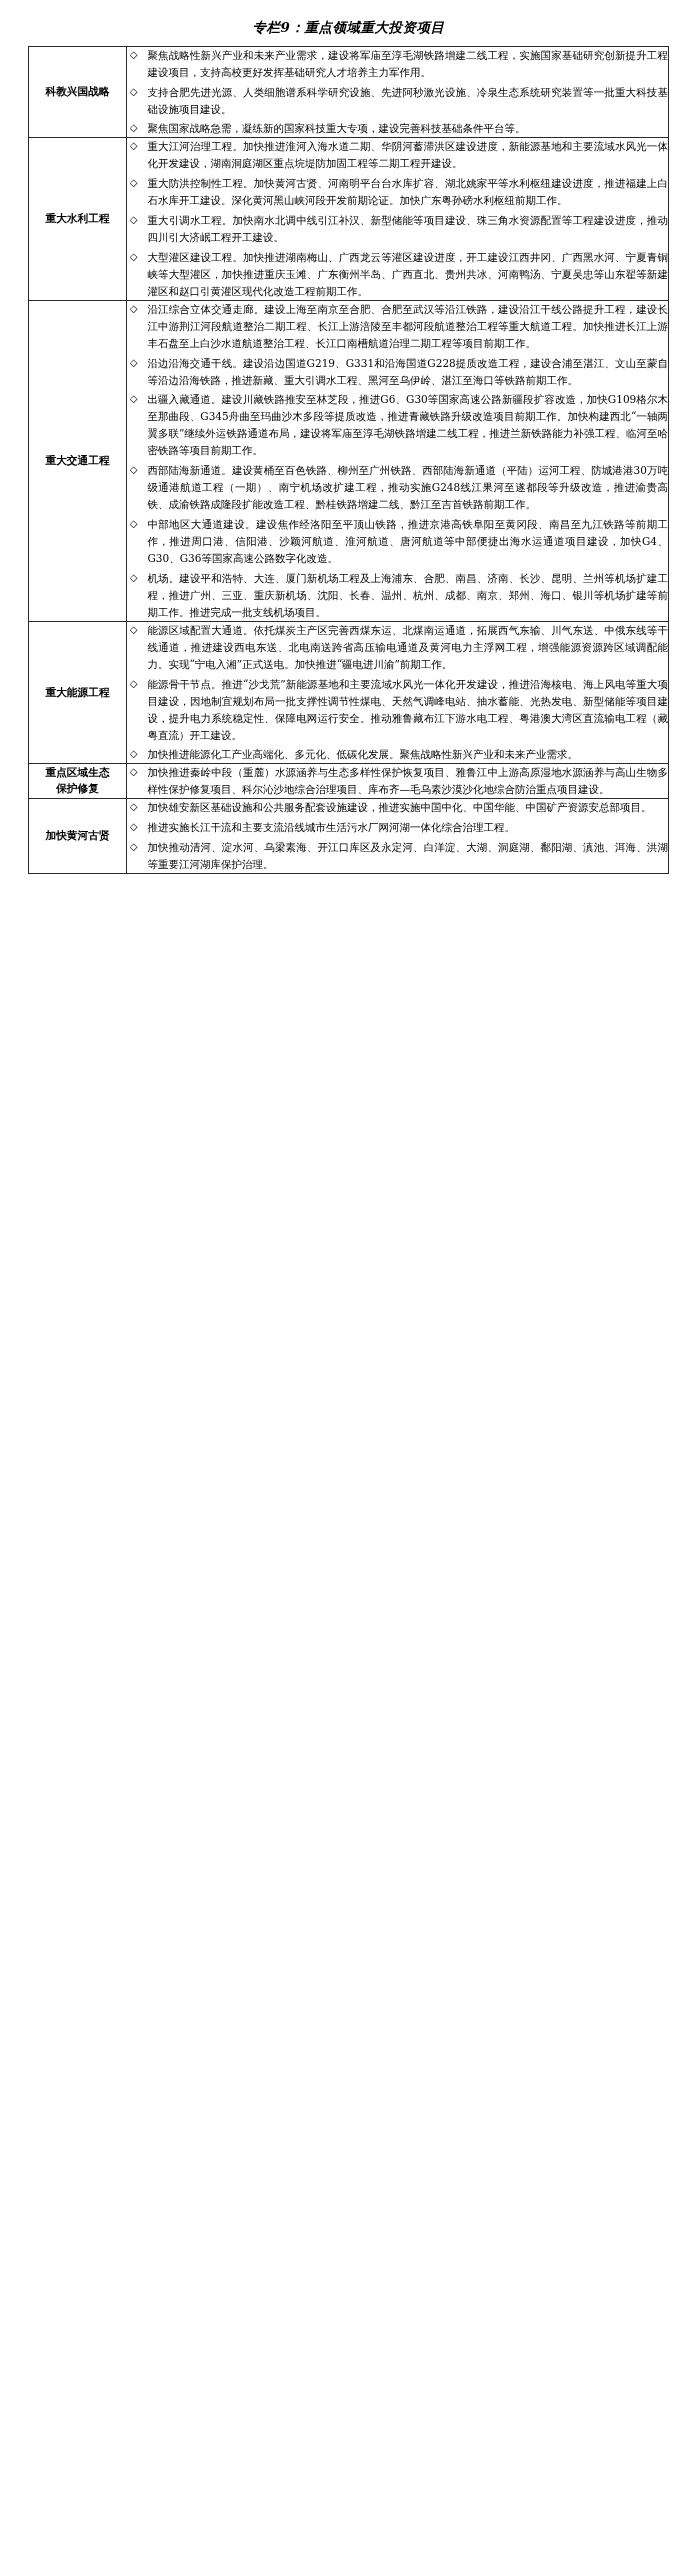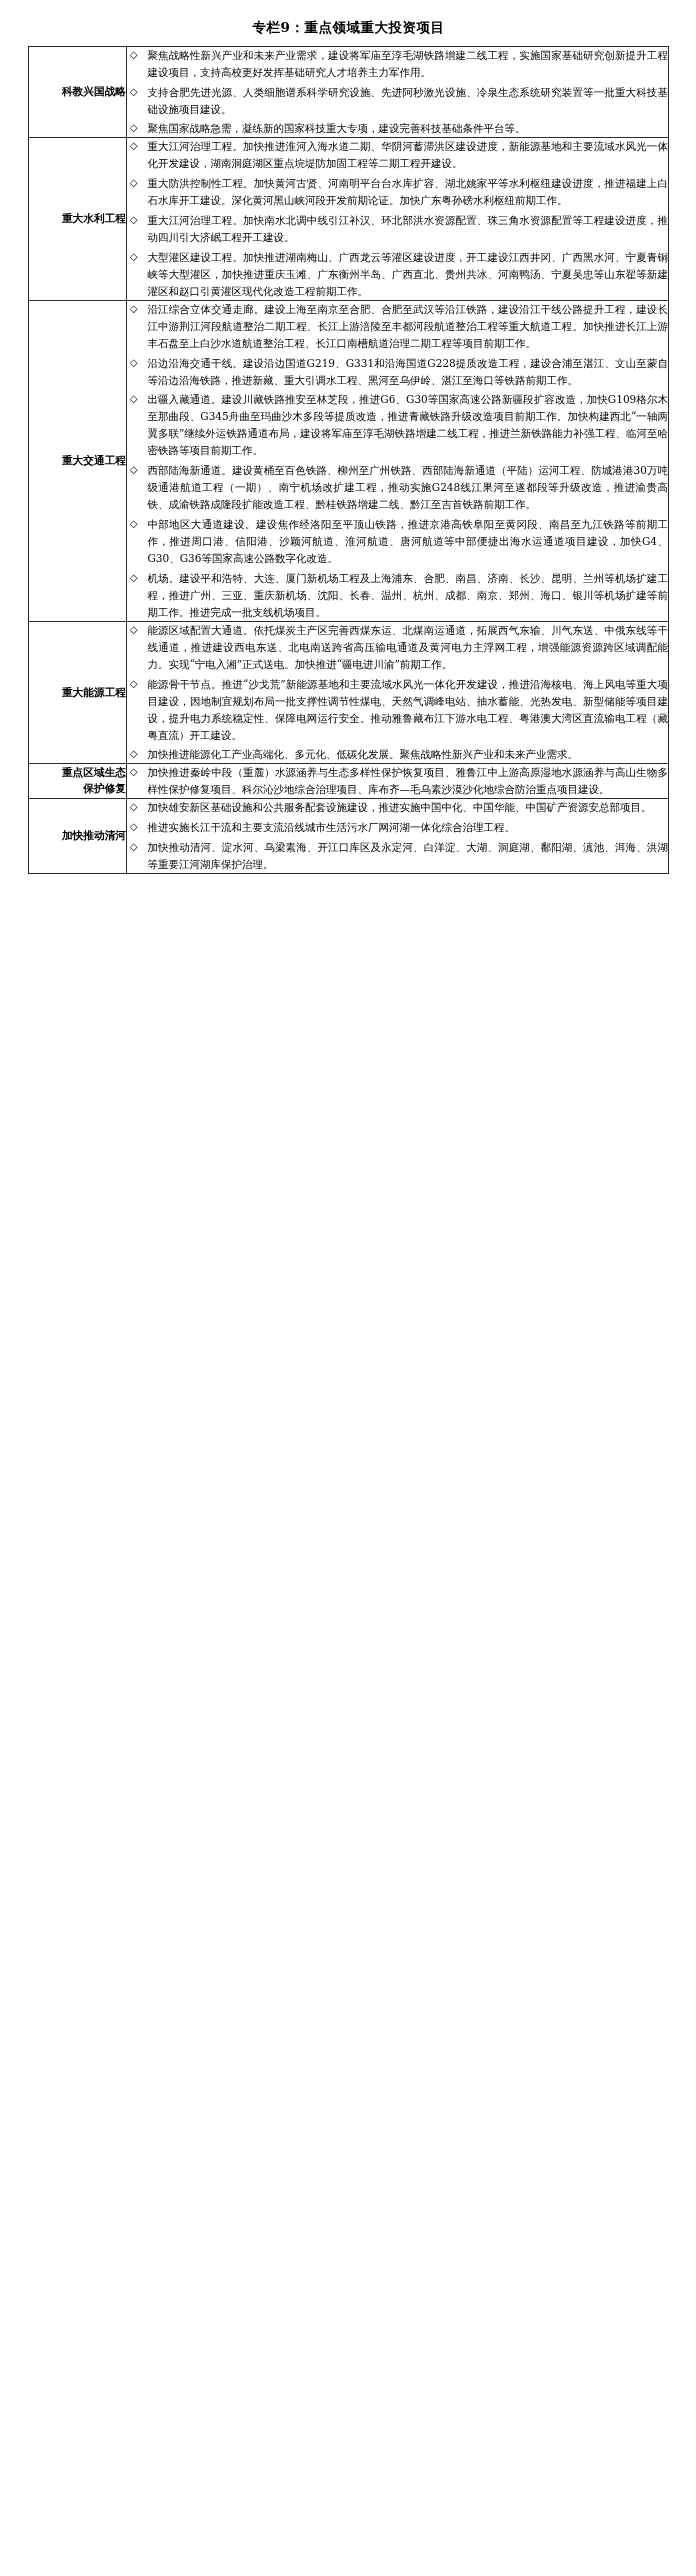--- a/index.html
+++ b/index.html
@@ -17,34 +17,35 @@
     box-sizing: border-box;
     padding: 13px 28px 18.6px 28px;
   }
   .doc-title {
     text-align: center;
     font-weight: bold;
     font-size: 13.5px;
     letter-spacing: 0.5px;
     margin: 5.6px 0 9.3px 0;
     font-family: "DejaVu Serif", "Liberation Serif", serif;
+    font-style: italic;
   }
   table.box {
     width: 100%;
     border-collapse: collapse;
     table-layout: fixed;
   }
   table.box td {
     border: 0.9px solid #2a2a2a;
     vertical-align: middle;
     padding: 0;
   }
   td.cat {
     width: 97px;
-    text-align: right;
+    text-align: center;
     font-weight: bold;
     font-size: 10.7px;
     line-height: 1.5;
     font-family: "DejaVu Serif", "Liberation Serif", serif;
     padding: 3.7px 2.8px;
   }
   td.content {
     padding: 5.6px 5.6px 5.6px 3.7px;
     vertical-align: top;
   }
@@ -96,21 +97,21 @@
           </ul>
         </td>
       </tr>
 
       <tr>
         <td class="cat">重大水利工程</td>
         <td class="content">
           <ul class="items">
             <li><span class="bullet">◇</span><span>重大江河治理工程。加快推进淮河入海水道二期、华阴河蓄滞洪区建设进度，新能源基地和主要流域水风光一体化开发建设，湖南洞庭湖区重点垸堤防加固工程等二期工程开建设。</span></li>
             <li><span class="bullet">◇</span><span>重大防洪控制性工程。加快黄河古贤、河南明平台台水库扩容、湖北姚家平等水利枢纽建设进度，推进福建上白石水库开工建设。深化黄河黑山峡河段开发前期论证。加快广东粤孙磅水利枢纽前期工作。</span></li>
-            <li><span class="bullet">◇</span><span>重大江河治理工程。加快南水北调中线引江补汉、环北部洪水资源配置、珠三角水资源配置等工程建设进度，推动四川引大济岷工程开工建设。</span></li>
+            <li><span class="bullet">◇</span><span>重大引调水工程。加快南水北调中线引江补汉、新型储能等项目建设、珠三角水资源配置等工程建设进度，推动四川引大济岷工程开工建设。</span></li>
             <li><span class="bullet">◇</span><span>大型灌区建设工程。加快推进湖南梅山、广西龙云等灌区建设进度，开工建设江西井冈、广西黑水河、宁夏青铜峡等大型灌区，加快推进重庆玉滩、广东衡州半岛、广西直北、贵州共冰、河南鸭汤、宁夏吴忠等山东翟等新建灌区和赵口引黄灌区现代化改造工程前期工作。</span></li>
           </ul>
         </td>
       </tr>
 
       <tr>
         <td class="cat">重大交通工程</td>
         <td class="content">
           <ul class="items">
             <li><span class="bullet">◇</span><span>沿江综合立体交通走廊。建设上海至南京至合肥、合肥至武汉等沿江铁路，建设沿江干线公路提升工程，建设长江中游荆江河段航道整治二期工程、长江上游涪陵至丰都河段航道整治工程等重大航道工程。加快推进长江上游丰石盘至上白沙水道航道整治工程、长江口南槽航道治理二期工程等项目前期工作。</span></li>
@@ -140,21 +141,21 @@
             <span class="cat-two-line">保护修复</span>
           </td>
         <td class="content">
           <ul class="items">
             <li><span class="bullet">◇</span><span>加快推进秦岭中段（重麓）水源涵养与生态多样性保护恢复项目、雅鲁江中上游高原湿地水源涵养与高山生物多样性保护修复项目、科尔沁沙地综合治理项目、库布齐—毛乌素沙漠沙化地综合防治重点项目建设。</span></li>
           </ul>
         </td>
       </tr>
 
       <tr>
-        <td class="cat">加快推动清河</td>
+        <td class="cat">加快黄河古贤</td>
         <td class="content">
           <ul class="items">
             <li><span class="bullet">◇</span><span>加快雄安新区基础设施和公共服务配套设施建设，推进实施中国中化、中国华能、中国矿产资源安总部项目。</span></li>
             <li><span class="bullet">◇</span><span>推进实施长江干流和主要支流沿线城市生活污水厂网河湖一体化综合治理工程。</span></li>
             <li><span class="bullet">◇</span><span>加快推动清河、淀水河、乌梁素海、开江口库区及永定河、白洋淀、大湖、洞庭湖、鄱阳湖、滇池、洱海、洪湖等重要江河湖库保护治理。</span></li>
           </ul>
         </td>
       </tr>
 
     </tbody>

